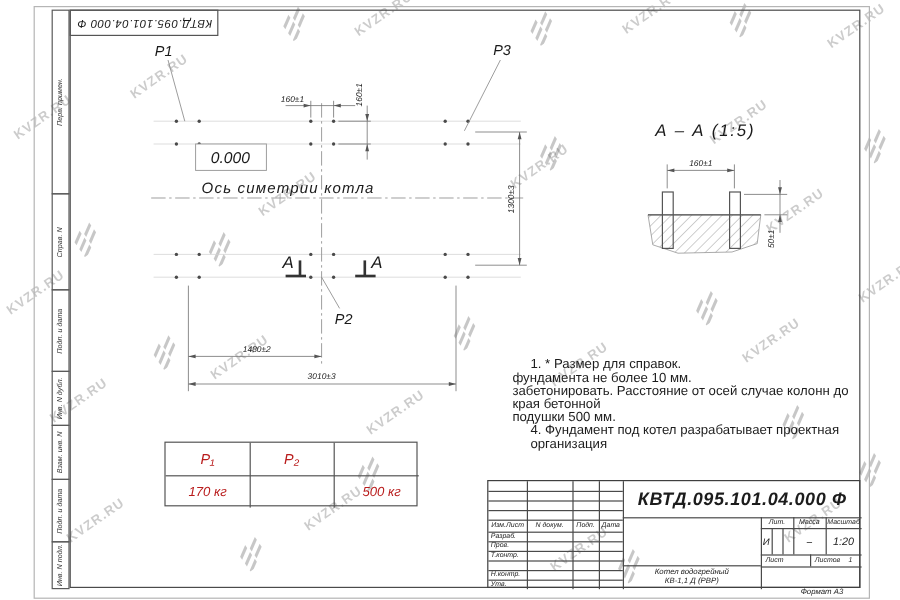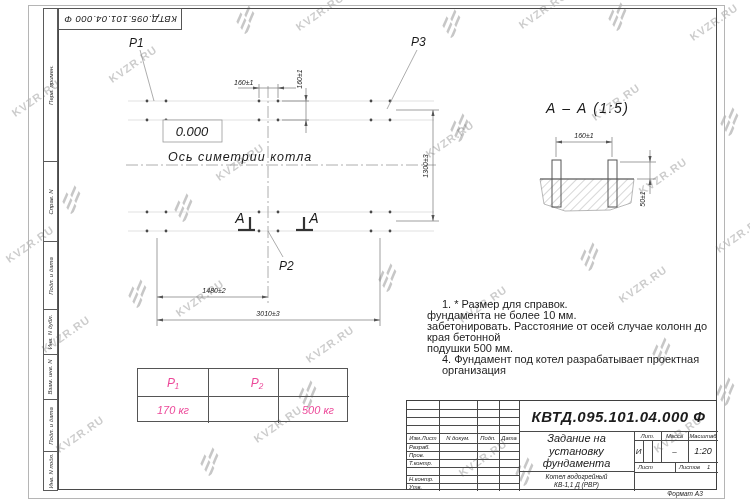--- a/index.html
+++ b/index.html
@@ -13,21 +13,21 @@
   
   .vcell{box-sizing:border-box;border:1px solid #5a5a5a;display:flex;align-items:center;justify-content:center;background:transparent;}
   .vcell span{transform:rotate(-90deg);white-space:nowrap;font-size:6px;font-style:italic;color:#333;}
   
   .wm-text{position:absolute;font-size:11px;font-weight:bold;letter-spacing:1px;color:rgba(120,120,120,0.38);transform:rotate(-35deg);white-space:nowrap;}
   .wm-logo{position:absolute;transform:rotate(-35deg);opacity:0.38;}
   
   #notes{font-size:11px;line-height:11px;color:#1d1d1d;width:302px;}
   #notes .ind{padding-left:15px;}
   
-  .lt-cell{position:absolute;display:flex;align-items:center;justify-content:center;font-style:italic;color:#ec4899;}
+  .lt-cell{position:absolute;display:flex;align-items:center;justify-content:center;font-style:italic;color:#b91c1c;}
   
   #titleblock{box-sizing:border-box;border:1.3px solid #3f3f3f;}
   .tb-v{position:absolute;width:1px;background:#4a4a4a;}
   .tb-h{position:absolute;height:1px;background:#4a4a4a;}
   .tb-txt{position:absolute;font-size:5.8px;font-style:italic;color:#1c1c1c;display:flex;align-items:center;}
   .tb-c{justify-content:center;text-align:center;}
 </style>
 </head>
 <body>
 
@@ -369,21 +369,21 @@
     <div>забетонировать. Расстояние от осей случае колонн до края бетонной</div>
     <div>подушки 500 мм.</div>
     <div class="ind">4. Фундамент под котел разрабатывает проектная организация</div>
   </div>
 
   <div class="abs" style="left:137px;top:368px;width:211px;height:54px;box-sizing:border-box;border:1px solid #555;">
     <div class="abs" style="left:70px;top:0;width:1px;height:54px;background:#555;"></div>
     <div class="abs" style="left:140px;top:0;width:1px;height:54px;background:#555;"></div>
     <div class="abs" style="left:0;top:27px;width:211px;height:1px;background:#555;"></div>
     <div class="lt-cell" style="left:0;top:0;width:70px;height:27px;font-size:12px;">P₁</div>
-    <div class="lt-cell" style="left:70px;top:0;width:70px;height:27px;font-size:12px;padding-left:14px;">P₂</div>
+    <div class="lt-cell" style="left:70px;top:0;width:70px;height:27px;font-size:12px;">P₂</div>
     <div class="lt-cell" style="left:0;top:27px;width:70px;height:27px;font-size:11px;">170 кг</div>
     <div class="lt-cell" style="left:140px;top:27px;width:80px;height:27px;font-size:11px;">500 кг</div>
   </div>
 
   <div id="titleblock" class="abs" style="left:406px;top:400px;width:311px;height:90px;">
 
     <div class="tb-v" style="left:112px;top:0;height:90px;"></div>
     <div class="tb-v" style="left:32px;top:0;height:90px;"></div>
     <div class="tb-v" style="left:70px;top:0;height:90px;"></div>
     <div class="tb-v" style="left:92px;top:0;height:90px;"></div>
@@ -415,25 +415,20 @@
     <div class="tb-txt tb-c" style="left:92px;top:32px;width:20px;height:10px;">Дата</div>
 
     <div class="tb-txt" style="left:2px;top:42px;width:30px;height:8px;">Разраб.</div>
     <div class="tb-txt" style="left:2px;top:50px;width:30px;height:8px;">Пров.</div>
     <div class="tb-txt" style="left:2px;top:58px;width:30px;height:8px;">Т.контр.</div>
     <div class="tb-txt" style="left:2px;top:74px;width:30px;height:8px;">Н.контр.</div>
     <div class="tb-txt" style="left:2px;top:82px;width:30px;height:8px;">Утв.</div>
 
     <div class="tb-txt tb-c it" style="left:112px;top:0;width:199px;height:30px;font-size:15px;font-weight:bold;letter-spacing:0.5px;">КВТД.095.101.04.000  Ф</div>
 
-    <div class="abs" style="left:112px;top:30px;width:115px;height:40px;display:flex;flex-direction:column;align-items:center;justify-content:center;font-size:11px;font-style:italic;color:#1a1a1a;line-height:12.5px;">
-      <div>Задание на</div>
-      <div>установку</div>
-      <div>фундамента</div>
-    </div>
 
     <div class="abs" style="left:112px;top:70px;width:115px;height:20px;display:flex;flex-direction:column;align-items:center;justify-content:center;font-size:6.5px;font-style:italic;color:#1a1a1a;line-height:8px;">
       <div>Котел водогрейный</div>
       <div>КВ-1,1 Д (РВР)</div>
     </div>
 
     <div class="tb-txt tb-c" style="left:227px;top:30px;width:27px;height:9px;">Лит.</div>
     <div class="tb-txt tb-c" style="left:254px;top:30px;width:27px;height:9px;">Масса</div>
     <div class="tb-txt tb-c" style="left:281px;top:30px;width:30px;height:9px;">Масштаб</div>
     <div class="tb-txt tb-c" style="left:227px;top:39px;width:9px;height:22px;font-size:8px;">И</div>

